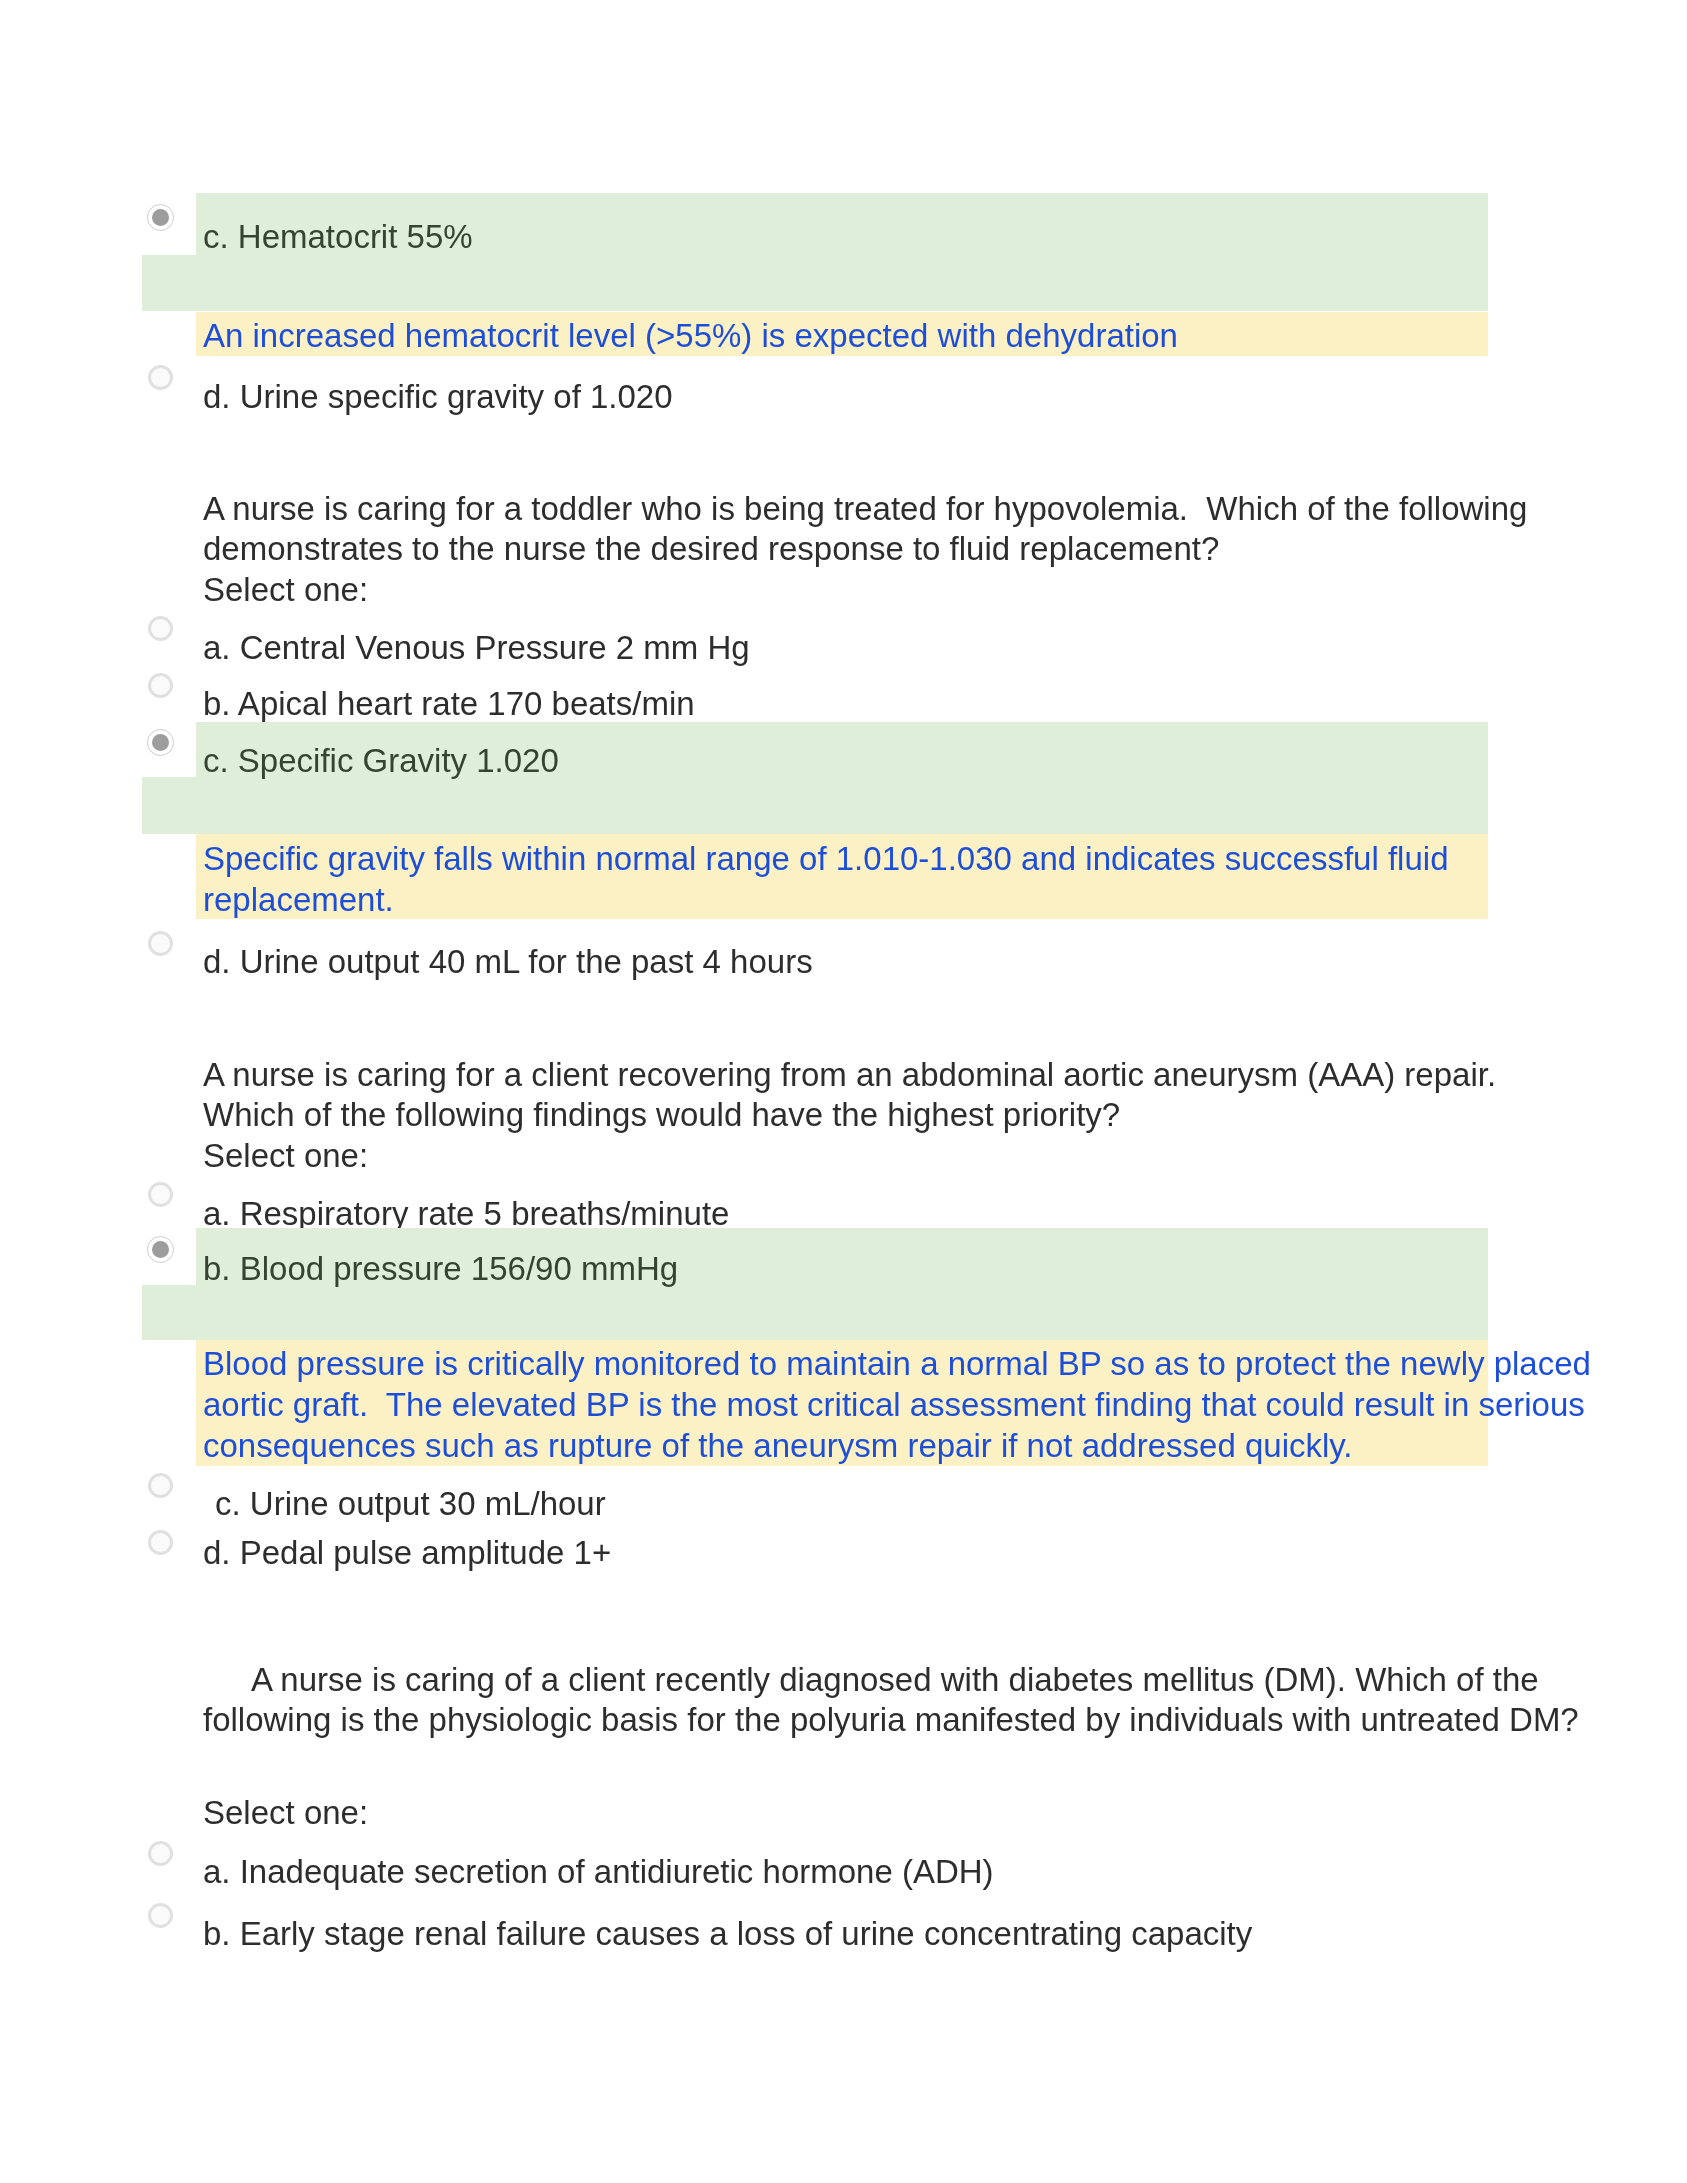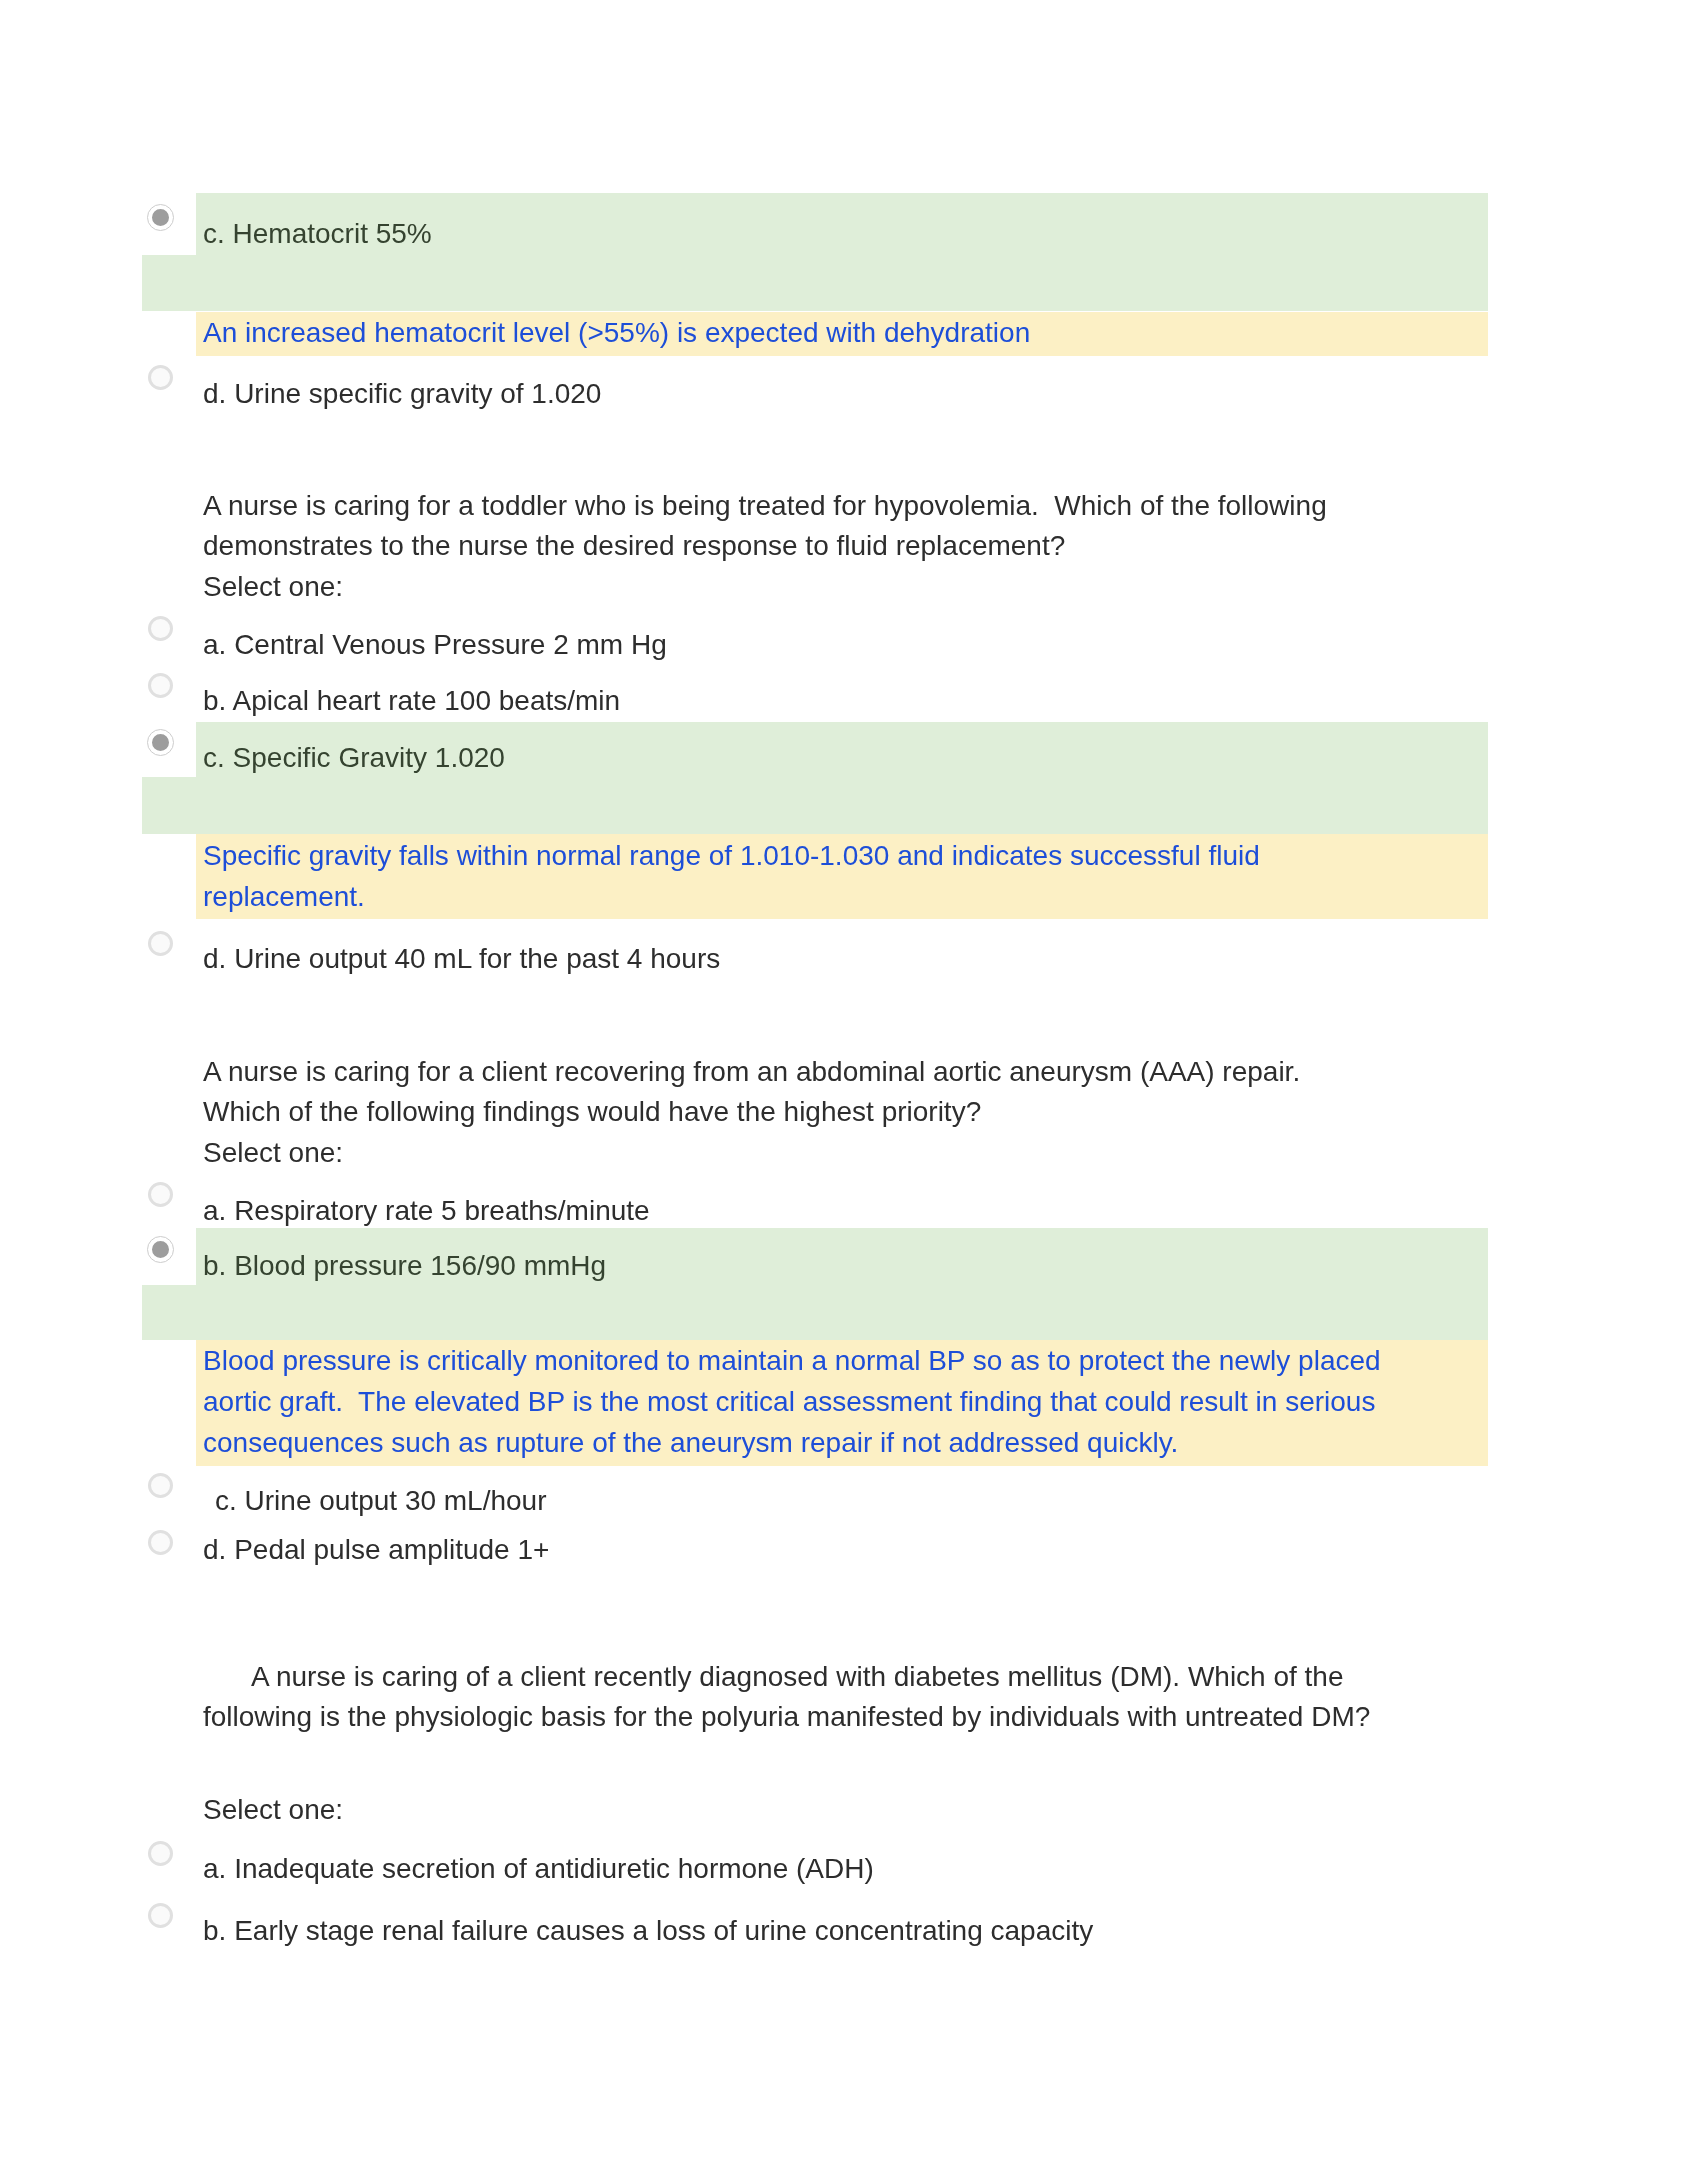--- a/index.html
+++ b/index.html
@@ -5,21 +5,21 @@
 <style>
   html,body{margin:0;padding:0;background:#ffffff;}
   body{width:1687px;height:2183px;
        font-family:"Liberation Sans",sans-serif;}
   .page{position:relative;width:1687px;height:2183px;background:#ffffff;overflow:hidden;}
 
   .hl-correct{position:absolute;background:#dfeed9;}
   .hl-feedback{position:absolute;background:#fcf0c5;}
 
   .stem-line,.select-label,.opt-label,.fb-line{
-      position:absolute;white-space:pre;font-size:28px;line-height:1;}
+      position:absolute;white-space:pre;font-size:33px;line-height:1;}
   .stem-line,.select-label,.opt-label{color:#2d2d2d;}
   .opt-label.correct{color:#354330;}
   .fb-line{color:#1d4ed8;}
 
   .radio{position:absolute;width:25px;height:25px;border-radius:50%;box-sizing:border-box;}
   .radio.checked{background:#9d9d9d;border:4px solid #ffffff;outline:0.7px solid #cdcdcd;}
   .radio.unchecked{background:#fafafa;border:3.3px solid #e0e0e0;}
 </style>
 </head>
 <body>
@@ -35,21 +35,21 @@
     <div class="hl-feedback" style="left:196px;top:312px;width:1292px;height:44px;"></div>
     <div class="fb-line" style="left:203px;top:319px;">An increased hematocrit level (&gt;55%) is expected with dehydration</div>
   </section>
   <section class="question">
     <div class="stem-line" style="left:203px;top:492px;">A nurse is caring for a toddler who is being treated for hypovolemia.  Which of the following</div>
     <div class="stem-line" style="left:203px;top:532px;">demonstrates to the nurse the desired response to fluid replacement?</div>
     <div class="select-label" style="left:203px;top:573px;">Select one:</div>
     <span class="radio unchecked" style="left:148px;top:616px;"></span>
     <div class="opt-label" style="left:203px;top:631px;">a. Central Venous Pressure 2 mm Hg</div>
     <span class="radio unchecked" style="left:148px;top:673px;"></span>
-    <div class="opt-label" style="left:203px;top:687px;">b. Apical heart rate 100 beats/min</div>
+    <div class="opt-label" style="left:203px;top:687px;">b. Apical heart rate 170 beats/min</div>
     <div class="hl-correct" style="left:196px;top:722px;width:1292px;height:55px;"></div>
     <div class="hl-correct" style="left:142px;top:777px;width:1346px;height:57px;"></div>
     <span class="radio checked" style="left:148px;top:730px;"></span>
     <div class="opt-label correct" style="left:203px;top:744px;">c. Specific Gravity 1.020</div>
     <span class="radio unchecked" style="left:148px;top:931px;"></span>
     <div class="opt-label" style="left:203px;top:945px;">d. Urine output 40 mL for the past 4 hours</div>
     <div class="hl-feedback" style="left:196px;top:834px;width:1292px;height:85px;"></div>
     <div class="fb-line" style="left:203px;top:842px;">Specific gravity falls within normal range of 1.010-1.030 and indicates successful fluid</div>
     <div class="fb-line" style="left:203px;top:883px;">replacement.</div>
   </section>

